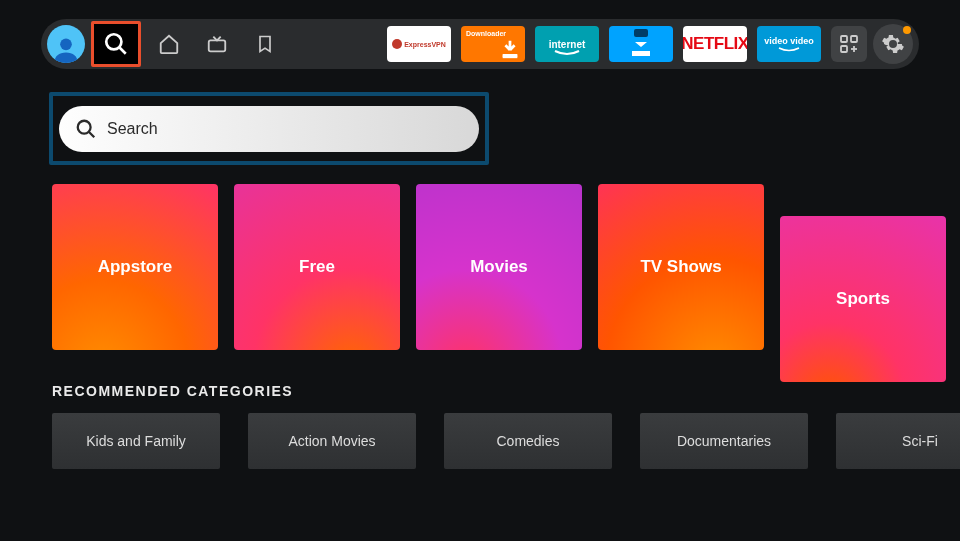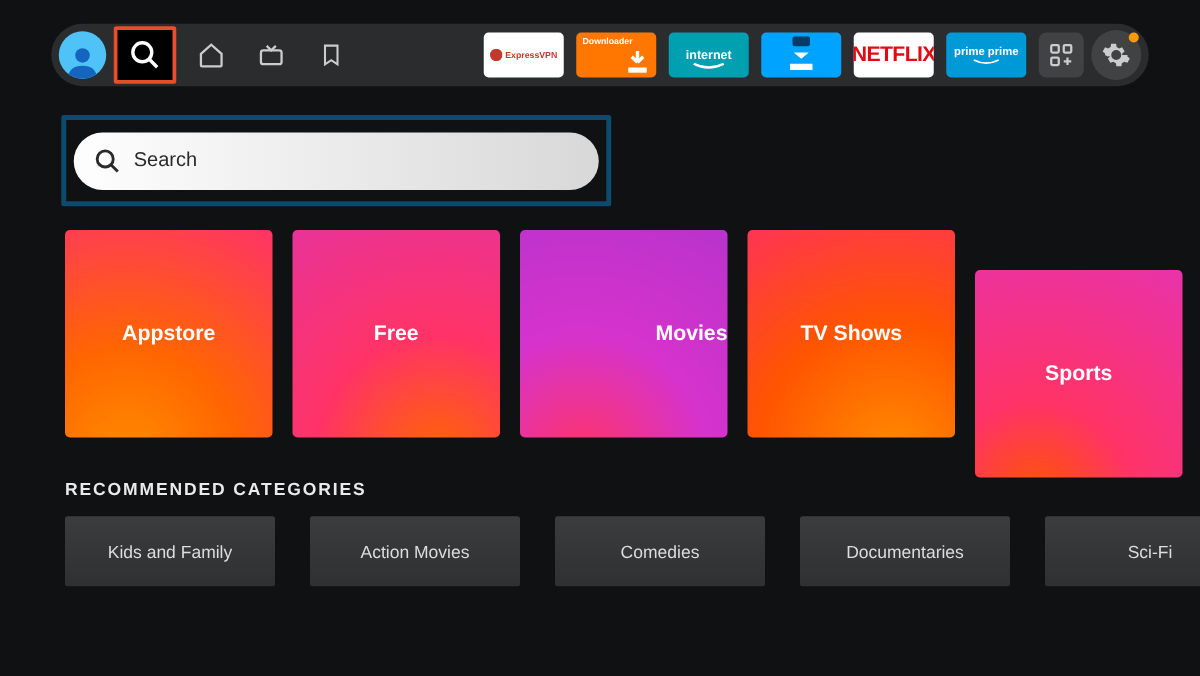--- a/index.html
+++ b/index.html
@@ -135,21 +135,21 @@
       border-radius: 4px;
       display: flex;
       align-items: center;
       justify-content: center;
       color: #fff;
       font-weight: bold;
       font-size: 17px;
     }
     .t1 { background: radial-gradient(circle at 30% 110%, #ff8c00 0%, #ff6600 40%, #ff3366 100%); }
     .t2 { background: radial-gradient(circle at 70% 110%, #ff6600 0%, #ff3366 45%, #e83399 100%); }
-    .t3 { background: radial-gradient(circle at 30% 110%, #ff3366 0%, #d633cc 45%, #b833cc 100%); justify-content: flex-end; }
+    .t3 { background: radial-gradient(circle at 30% 110%, #ff3366 0%, #d633cc 45%, #b833cc 100%); }
     .t4 { background: radial-gradient(circle at 70% 110%, #ff8c00 0%, #ff5500 50%, #ff3355 100%); }
     .t5 { background: radial-gradient(circle at 30% 110%, #ff5500 0%, #ff3366 35%, #e833aa 100%); margin-top: 32px; }
     .rec-header {
       position: absolute;
       top: 383px;
       left: 52px;
       color: #eaeaea;
       font-size: 14px;
       font-weight: bold;
       letter-spacing: 1.5px;
@@ -235,21 +235,21 @@
     <svg width="26" height="30" viewBox="0 0 26 30">
         <rect x="6" y="0" width="14" height="8" rx="2" fill="#003d66"></rect>
         <path d="M13 8v10l-6-5h12l-6 5" fill="#fff"></path>
         <rect x="4" y="22" width="18" height="5" fill="#fff"></rect>
       </svg>
   </div>
   <div class="app-tile app-netflix">
     <span>NETFLIX</span>
   </div>
   <div class="app-tile app-prime">
-    <span>prime prime</span>
+    <span>video video</span>
     <svg width="24" height="6" viewBox="0 0 24 6" style="margin-top:1px">
         <path d="M2 1 Q 12 6 22 1" stroke="#fff" stroke-width="1.5" fill="none"></path>
       </svg>
   </div>
   <div class="app-grid-btn">
     <svg width="20" height="20" viewBox="0 0 20 20" fill="none" stroke="#ccc" stroke-width="1.8">
         <rect x="2" y="2" width="6" height="6" rx="1"></rect>
         <rect x="12" y="2" width="6" height="6" rx="1"></rect>
         <rect x="2" y="12" width="6" height="6" rx="1"></rect>
         <line x1="15" y1="12" x2="15" y2="18"></line>

